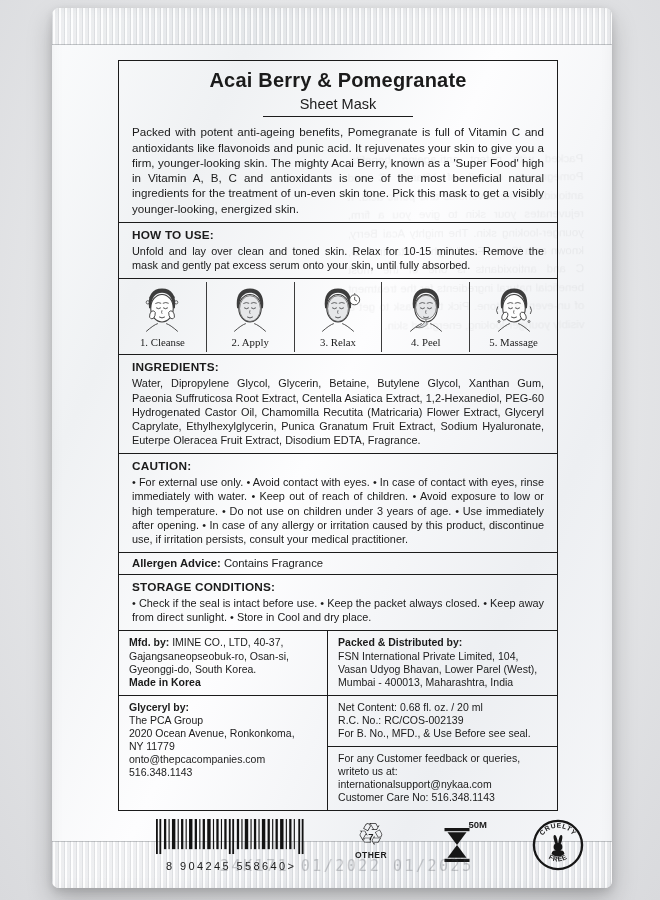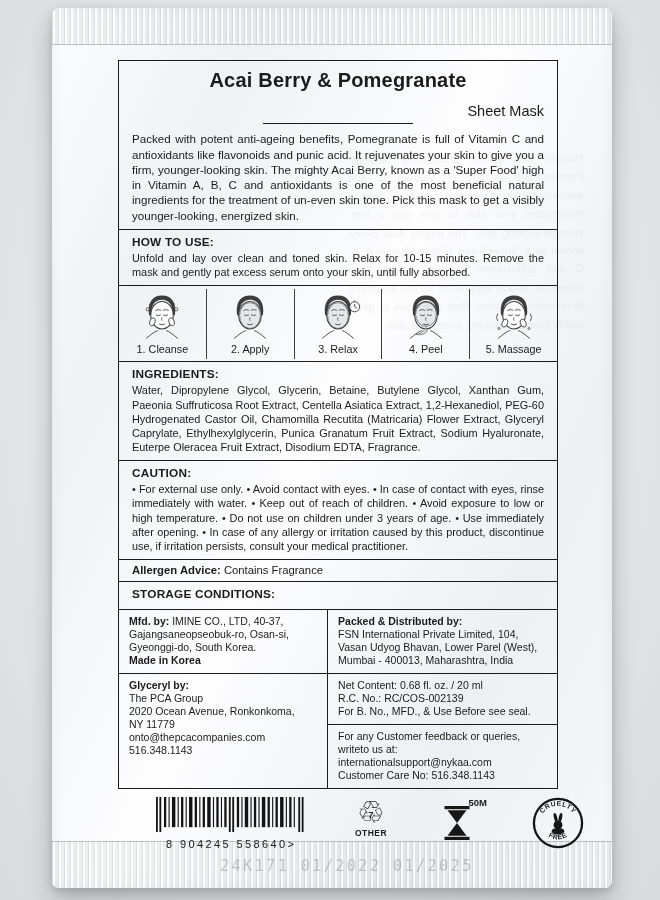--- a/index.html
+++ b/index.html
@@ -18,27 +18,27 @@
     background: repeating-linear-gradient(90deg, rgba(150,154,160,0.28) 0 1.5px, rgba(255,255,255,0.65) 1.5px 3.5px, rgba(170,174,180,0.16) 3.5px 6px);
   }
   .crimp-top { top:0; height:36px; border-radius:7px 7px 0 0; border-bottom:1px solid rgba(128,132,138,0.45); }
   .crimp-bottom { bottom:0; height:46px; border-radius:0 0 7px 7px; border-top:1px solid rgba(128,132,138,0.45); }
 
   .panel { position:relative; z-index:1; margin:52px 20px 0 66px; width:440px; box-sizing:border-box;
     border:1.5px solid #1b1b1b; }
   .sec { border-top:1.4px solid #1b1b1b; padding:5px 13px 6px; }
   .sec:first-child { border-top:none; }
   .title { font-size:20px; font-weight:bold; text-align:center; margin-top:3px; letter-spacing:0.2px; }
-  .subtitle { font-size:14.5px; text-align:right; margin-top:11px; }
+  .subtitle { font-size:14.5px; text-align:center; margin-top:4px; }
   .rule { width:150px; height:1.3px; background:#1b1b1b; margin:4px auto 7px; }
   .body { font-size:10.9px; line-height:1.3; text-align:justify; margin:0; }
   .desc { font-size:11.6px; line-height:1.32; }
   .sec-head { font-weight:bold; font-size:11.8px; margin-bottom:2px; letter-spacing:0.2px; }
 
-  .steps { display:flex; padding:3px 0 2px; }
+  .steps { display:flex; padding:3px 0 2px;font-family:Liberation Serif, serif; }
   .step { flex:1; text-align:center; border-left:1px solid #3c3c3c; padding:2px 2px 4px; }
   .step:first-child { border-left:none; }
   .face-svg { width:52px; height:50px; display:block; margin:0 auto; }
   .step-label { font-size:10.8px; margin-top:2px; }
   .hand { fill:#fff; stroke:#3d3d3d; stroke-width:1; }
   .bub { fill:none; stroke:#3d3d3d; stroke-width:0.9; }
   .ln  { fill:none; stroke:#3d3d3d; stroke-width:1; }
   .maskov { fill:rgba(120,128,136,0.18); stroke:#5a5a5a; stroke-width:0.9; }
 
   .allergen-sec { padding:4px 13px 5px; font-size:11.3px; }
@@ -173,20 +173,21 @@
         <p class="body">• For external use only. • Avoid contact with eyes. • In case of contact with eyes, rinse immediately with water. • Keep out of reach of children. • Avoid exposure to low or high temperature. • Do not use on children under 3 years of age. • Use immediately after opening. • In case of any allergy or irritation caused by this product, discontinue use, if irritation persists, consult your medical practitioner.</p>
       </section>
 
       <section class="sec allergen-sec">
         <span class="bold">Allergen Advice:</span>
         <span>Contains Fragrance</span>
       </section>
 
       <section class="sec">
         <div class="sec-head">STORAGE CONDITIONS:</div>
+        <p class="body">• Check if the seal is intact before use. • Keep the packet always closed. • Keep away from direct sunlight. • Store in Cool and dry place.</p>
       </section>
 
       <section class="sec info" style="padding:0">
         <div class="col-left">
           <div class="iblock">
             <span class="bold">Mfd. by:</span>
             <span>IMINE CO., LTD, 40-37, Gajangsaneopseobuk-ro, Osan-si, Gyeonggi-do, South Korea.</span>
             <div class="bold">Made in Korea</div>
           </div>
           <div class="iblock">

